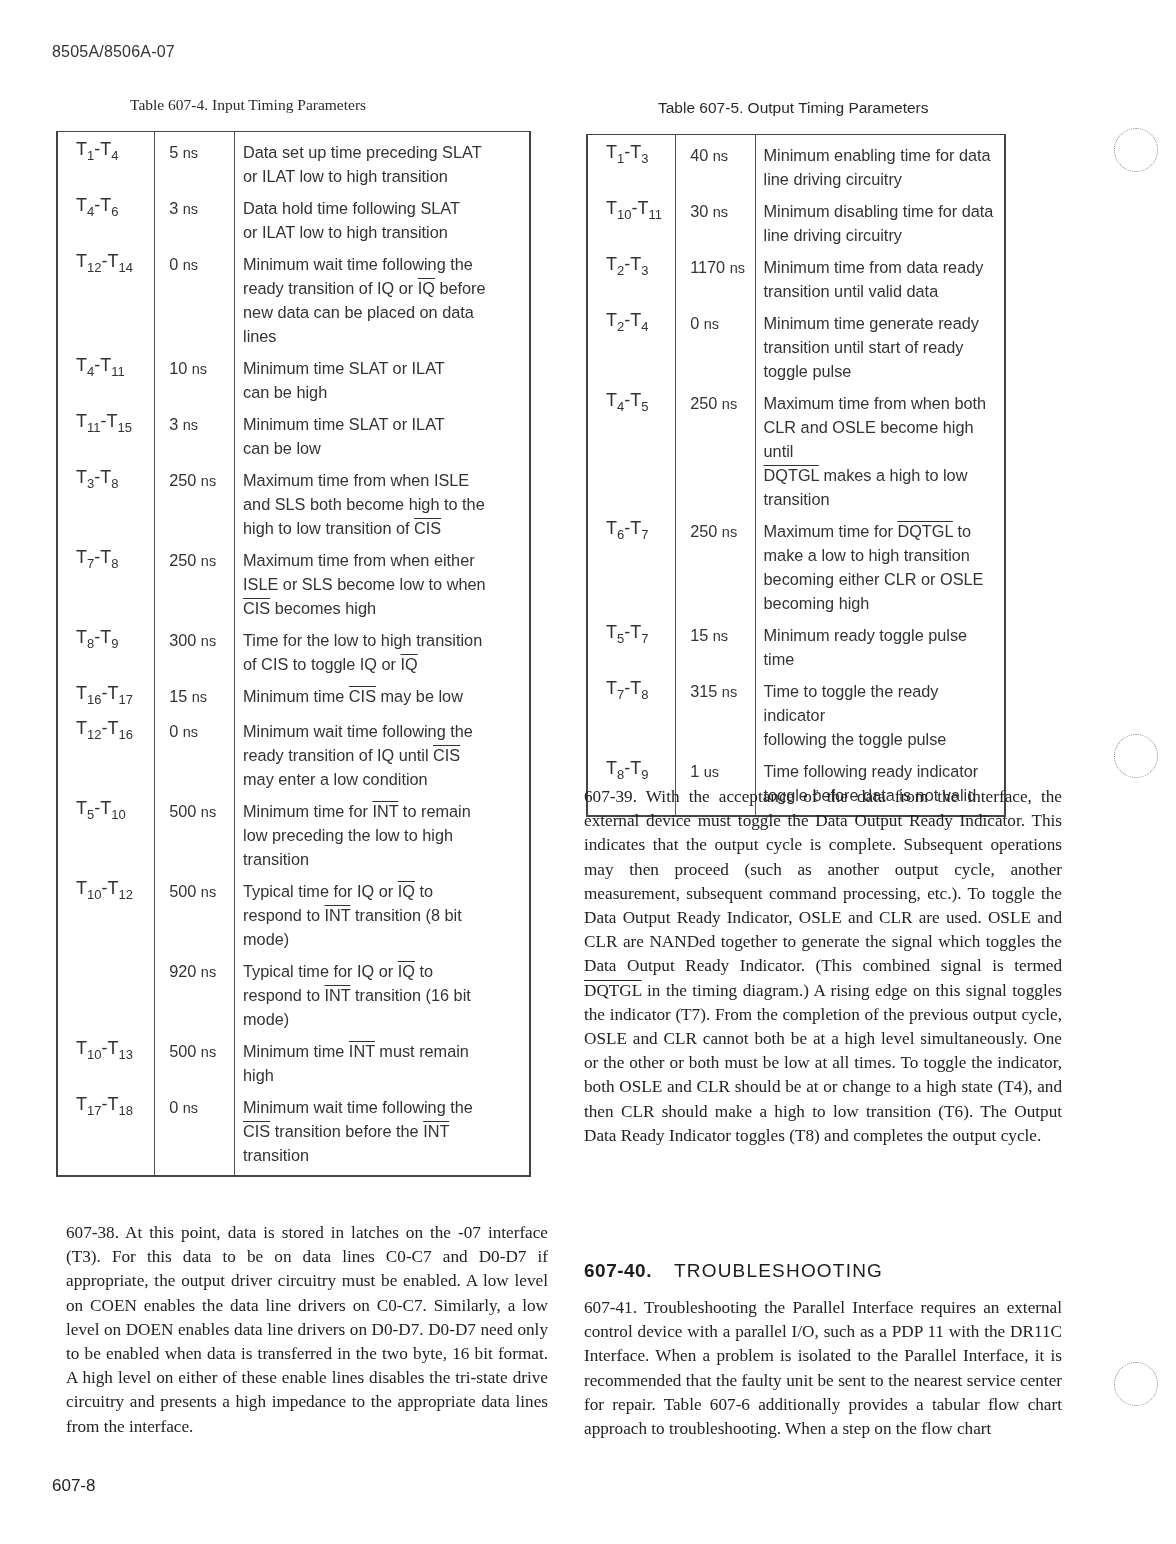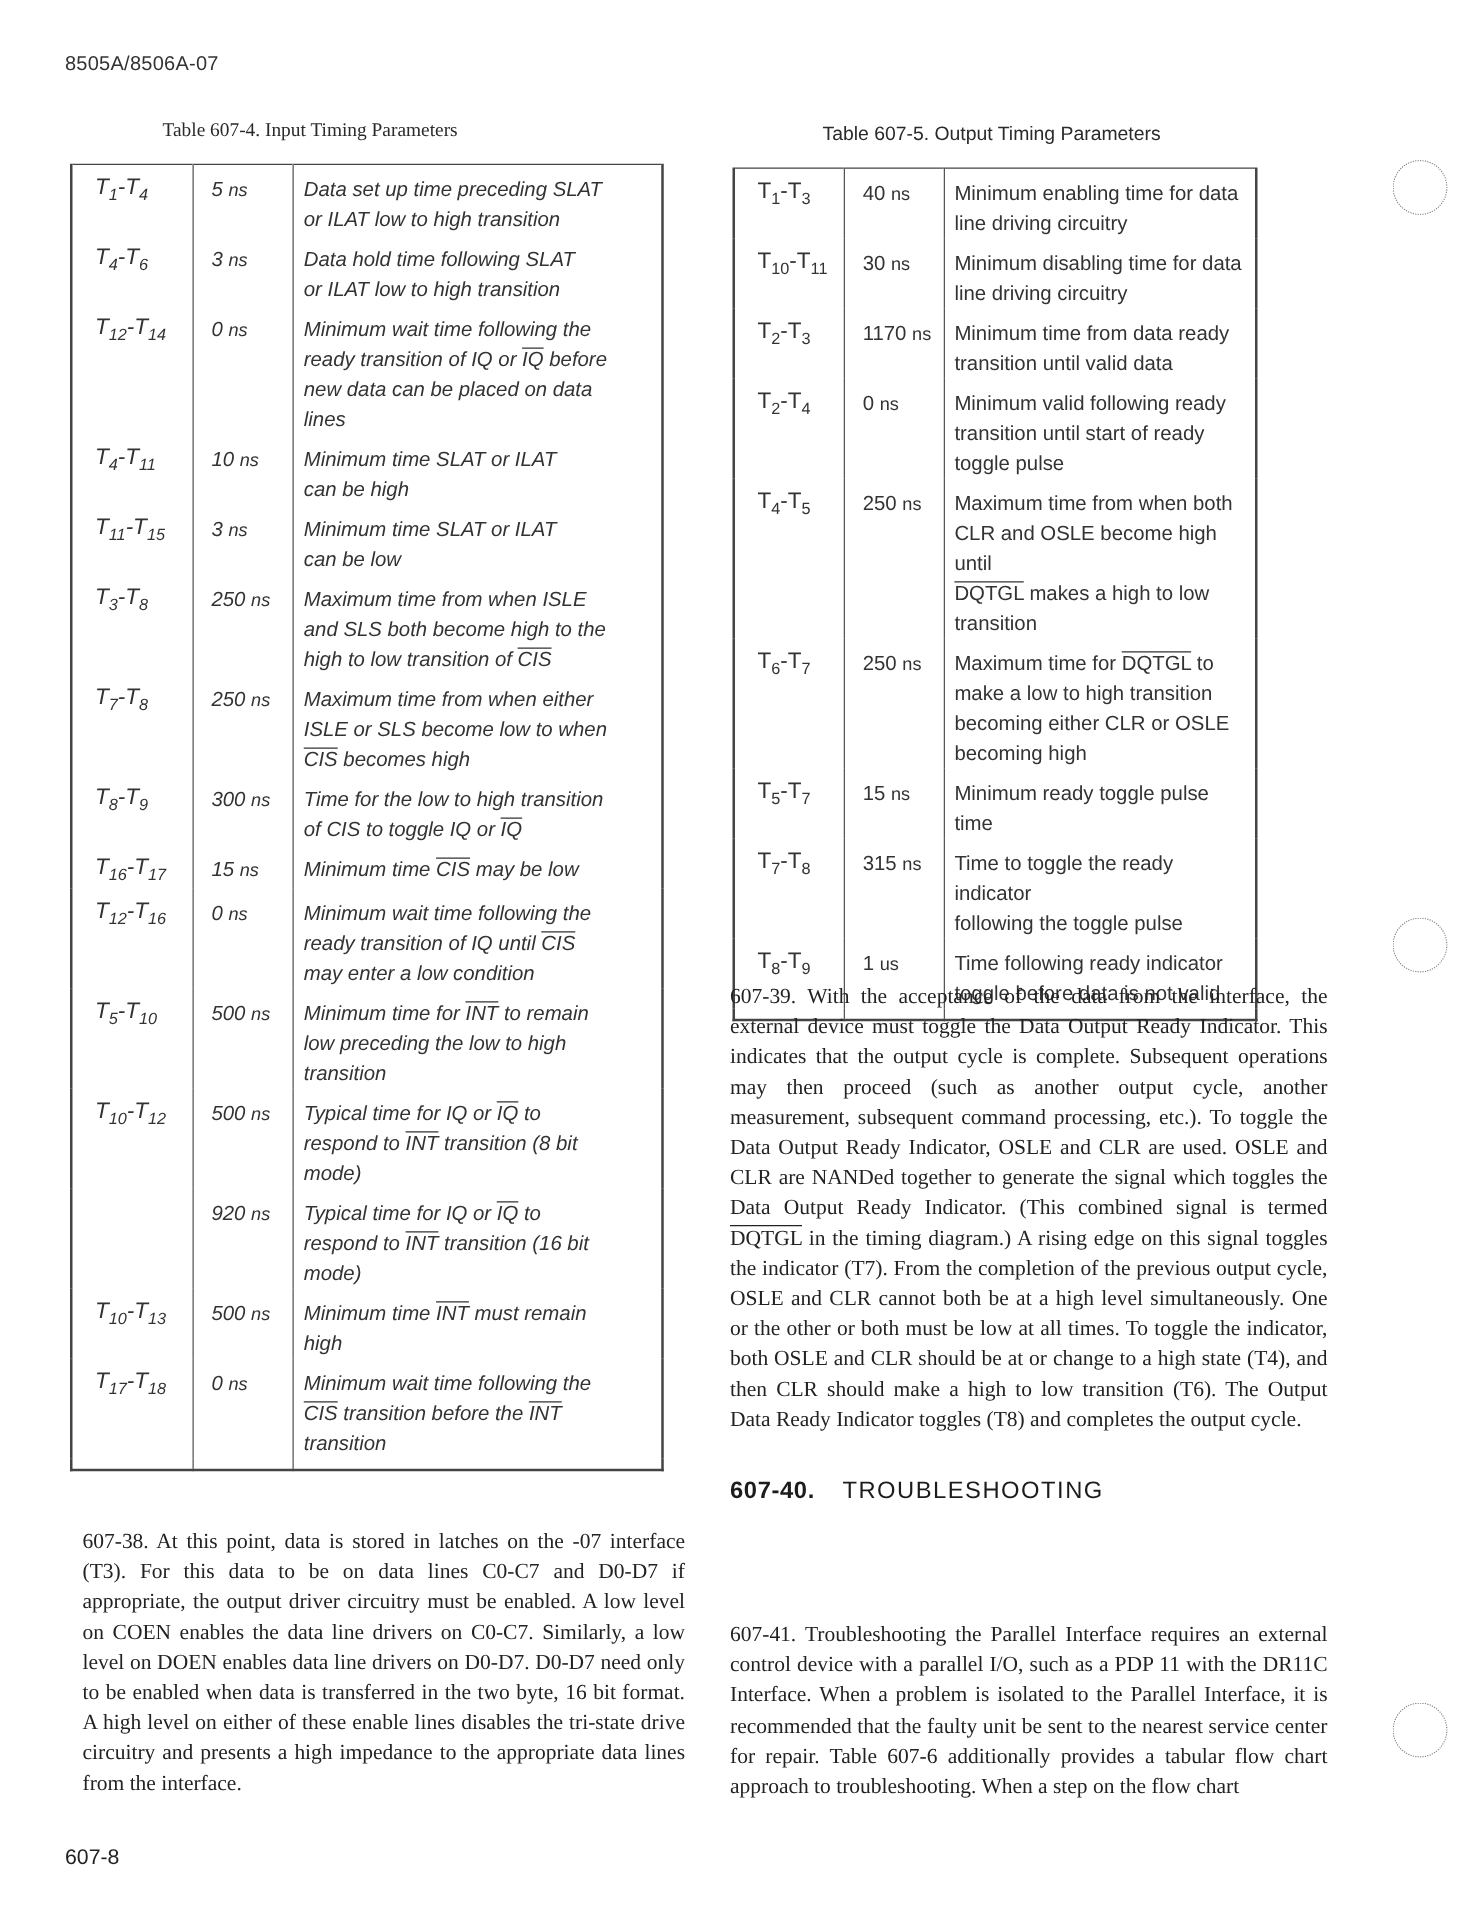--- a/index.html
+++ b/index.html
@@ -16,35 +16,35 @@
 
   table.timing { position: absolute; border-collapse: collapse; font-size: 16.3px; color: #333; }
   table.timing td { vertical-align: top; padding: 0; line-height: 24px; }
   table.timing td.param { font-size: 18px; padding-left: 18px; padding-top: 6px; line-height: 22px; }
   table.timing td.val { padding-left: 14px; padding-top: 8px; white-space: nowrap; }
   table.timing td.desc { padding-left: 8px; padding-top: 8px; padding-right: 6px; }
   table.timing td.param sub { font-size: 13px; vertical-align: -5px; }
   table.timing .unit { font-size: 14.5px; }
   .ovl { text-decoration: overline; }
 
-  #tbl-in { left: 56px; top: 131px; width: 475px; border: 2px solid #444; border-top-width: 1.5px; font-style: italic; }
+  #tbl-in { left: 56px; top: 131px; width: 475px; border: 2px solid #444; border-top-width: 1.5px; }
   #tbl-in col.c1 { width: 98px; } #tbl-in col.c2 { width: 80px; } #tbl-in col.c3 { width: 297px; }
   #tbl-in td.param, #tbl-in td.val { border-right: 1.5px solid #555; }
 
   #tbl-out { left: 586px; top: 134px; width: 420px; border: 2px solid #444; border-top-width: 1.5px; }
   #tbl-out col.c1 { width: 99px; } #tbl-out col.c2 { width: 82px; } #tbl-out col.c3 { width: 295px; }
   #tbl-out td.param, #tbl-out td.val { border-right: 1.5px solid #555; }
   #tbl-out td.val { padding-left: 14px; }
 
   .para { position: absolute; font-size: 17.2px; line-height: 24.2px; text-align: justify; color: #222; }
   .para-left { left: 66px; top: 1221px; width: 482px; }
   .para-right1 { left: 584px; top: 785px; width: 478px; }
   .para-right2 { left: 584px; top: 1296px; width: 478px; }
 
-  .section-heading { position: absolute; left: 584px; top: 1182px; font-size: 19px; font-weight: bold; letter-spacing: 0.5px; color: #1c1c1c; }
+  .section-heading { position: absolute; left: 584px; top: 1260px; font-size: 19px; font-weight: bold; letter-spacing: 0.5px; color: #1c1c1c; }
   .section-heading .num { margin-right: 22px; }
   .section-heading .title { font-weight: normal; letter-spacing: 1.2px; }
 
   .punch-hole { position: absolute; width: 42px; height: 42px; border-radius: 50%; border: 1.5px dotted #888; }
   .ph1 { left: 1114px; top: 128px; }
   .ph2 { left: 1114px; top: 734px; }
   .ph3 { left: 1114px; top: 1362px; }
 </style>
 </head>
 <body>
@@ -161,21 +161,21 @@
         <td class="desc"><span>Minimum disabling time for data</span><br><span>line driving circuitry</span></td>
       </tr>
       <tr>
         <td class="param">T<sub>2</sub>-T<sub>3</sub></td>
         <td class="val">1170 <span class="unit">ns</span></td>
         <td class="desc"><span>Minimum time from data ready</span><br><span>transition until valid data</span></td>
       </tr>
       <tr>
         <td class="param">T<sub>2</sub>-T<sub>4</sub></td>
         <td class="val">0 <span class="unit">ns</span></td>
-        <td class="desc"><span>Minimum valid following ready</span><br><span>transition until start of ready</span><br><span>toggle pulse</span></td>
+        <td class="desc"><span>Minimum time generate ready</span><br><span>transition until start of ready</span><br><span>toggle pulse</span></td>
       </tr>
       <tr>
         <td class="param">T<sub>4</sub>-T<sub>5</sub></td>
         <td class="val">250 <span class="unit">ns</span></td>
         <td class="desc"><span>Maximum time from when both</span><br><span>CLR and OSLE become high until</span><br><span class="ovl">DQTGL</span><span> makes a high to low</span><br><span>transition</span></td>
       </tr>
       <tr>
         <td class="param">T<sub>6</sub>-T<sub>7</sub></td>
         <td class="val">250 <span class="unit">ns</span></td>
         <td class="desc"><span>Maximum time for </span><span class="ovl">DQTGL</span><span> to</span><br><span>make a low to high transition</span><br><span>becoming either CLR or OSLE</span><br><span>becoming high</span></td>

